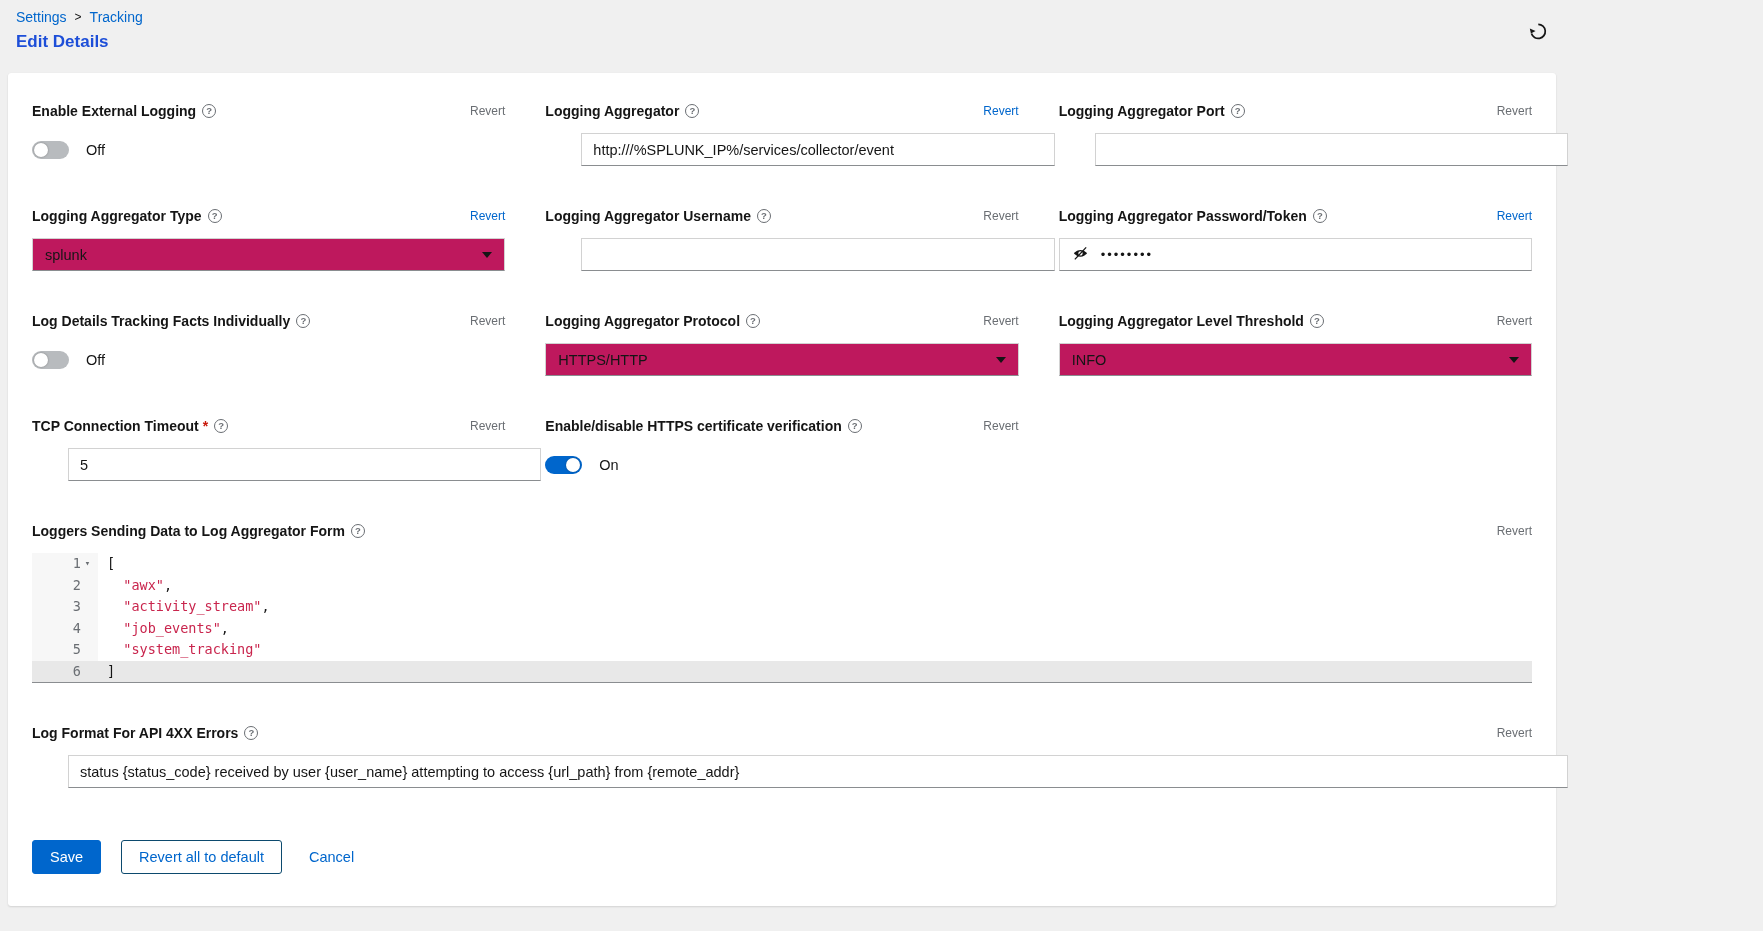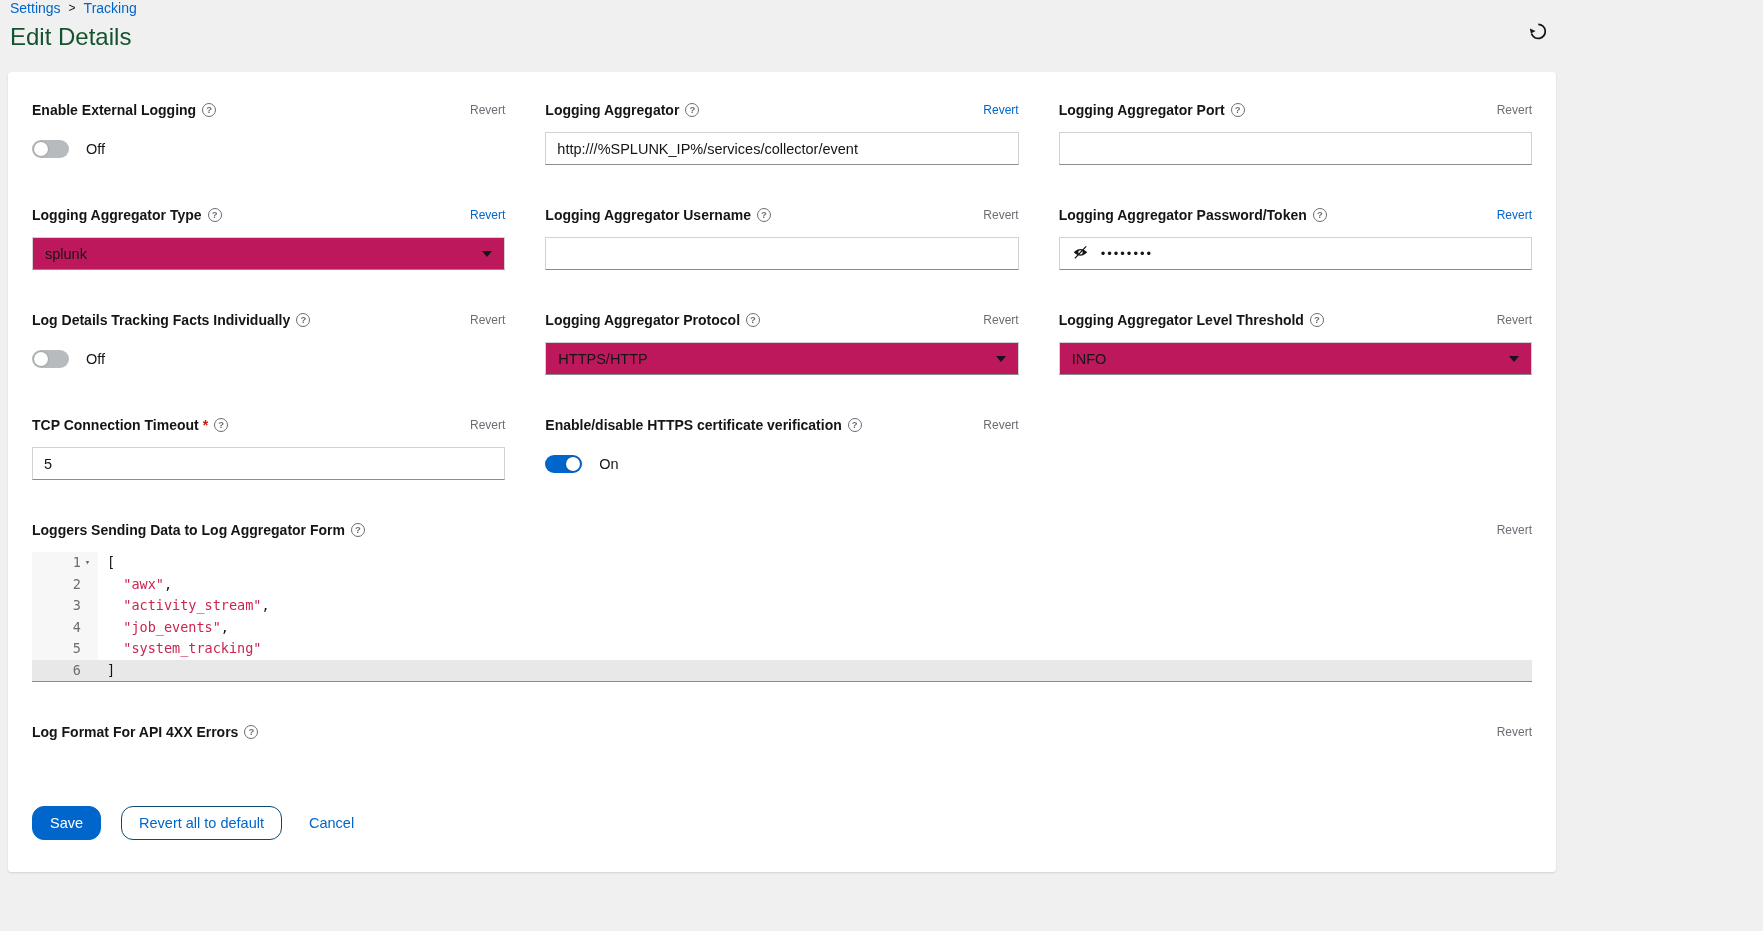--- a/index.html
+++ b/index.html
@@ -7,25 +7,25 @@
   body {
     width:1763px; height:931px;
     background:#f0f0f0;
     font-family:"Liberation Sans", sans-serif;
     color:#151515;
     font-size:14px;
   }
   .page { position:relative; width:1763px; height:931px; overflow:hidden; }
 
   
-  .page-header { padding:0 24px 0 10px; }
+  .page-header { padding:9px 24px 0 10px;margin-left:6px; }
   .breadcrumb { display:flex; align-items:center; gap:8px; font-size:14px; }
   .breadcrumb a { color:#0066cc; text-decoration:none; cursor:pointer; }
   .breadcrumb .sep { color:#151515; font-size:12px; }
-  h1.page-title { margin:7px 0 0 0; font-size:24px; font-weight:400; color:#14532d; }
+  h1.page-title { margin:7px 0 0 0; font-size:17px; font-weight:700; color:#1d4ed8; }
   .history-btn { position:absolute; top:20px; left:1526px; background:none; border:none; padding:2px; cursor:pointer; }
 
   
   .card {
     margin:21px 0 0 8px;
     width:1548px;
     background:#ffffff;
     border-radius:3px;
     box-shadow:0 1px 2px rgba(3,3,3,0.12), 0 0 1px rgba(3,3,3,0.06);
     padding:28px 24px 32px 24px;
@@ -52,21 +52,21 @@
   }
   .revert { margin-left:auto; font-size:12px; color:#6a6e73; cursor:default; }
   .revert.active { color:#0066cc; cursor:pointer; }
 
   
   .text-input {
     width:100%; height:33px;
     border:1px solid #d2d2d2; border-bottom-color:#8a8d90;
     padding:0 11px; background:#fff;
     font-family:"Liberation Sans", sans-serif; font-size:14.5px; color:#151515;
-    border-radius:0; outline:none;
+    border-radius:0; outline:none;margin-left:36px;
   }
   .select {
     width:100%; height:33px;
     border:1px solid #d2d2d2; border-bottom-color:#8a8d90;
     background:#be185d; display:flex; align-items:center; justify-content:space-between;
     padding:0 12px; cursor:pointer;
   }
   .select .sel-value { font-size:14.5px; color:#151515; }
   .caret {
     width:0; height:0; flex:none;
@@ -109,21 +109,21 @@
     padding-right:4px; color:#6a6e73;
   }
   .code-line.active .gutter { background:transparent; }
   .ln { display:inline-block; min-width:22px; text-align:right; }
   .fold { display:inline-block; width:13px; text-align:center; font-size:9px; color:#6a6e73; }
   .code-text { white-space:pre; padding-left:9px; color:#151515; }
   .code-text .str { color:#c9254d; }
 
   
   .actions { margin-top:52px; display:flex; align-items:center; }
-  .btn { font-family:"Liberation Sans", sans-serif; font-size:14.5px; cursor:pointer; border-radius:12px; }
+  .btn { font-family:"Liberation Sans", sans-serif; font-size:14.5px; cursor:pointer; border-radius:3px; }
   .btn-primary { background:#0066cc; color:#fff; border:1px solid #0066cc; padding:8px 17px; }
   .btn-secondary { background:#fff; color:#0066cc; border:1px solid #0c4a6e; padding:8px 17px; margin-left:20px; }
   .btn-link { background:none; border:none; color:#0066cc; padding:8px 4px; margin-left:23px; }
 </style>
 </head>
 <body>
 
 <div class="page">
 
   <div class="page-header">
@@ -334,20 +334,21 @@
           </div>
         </div>
       </div>
 
       <div class="field span3">
         <div class="field-head">
           <span class="field-label">Log Format For API 4XX Errors</span>
           <span class="help">?</span>
           <span class="revert">Revert</span>
         </div>
+        <input class="text-input" type="text" value="status {status_code} received by user {user_name} attempting to access {url_path} from {remote_addr}" style="">
       </div>
 
     </div>
 
     <div class="actions">
       <button class="btn btn-primary">Save</button>
       <button class="btn btn-secondary">Revert all to default</button>
       <button class="btn btn-link">Cancel</button>
     </div>
   </div>

